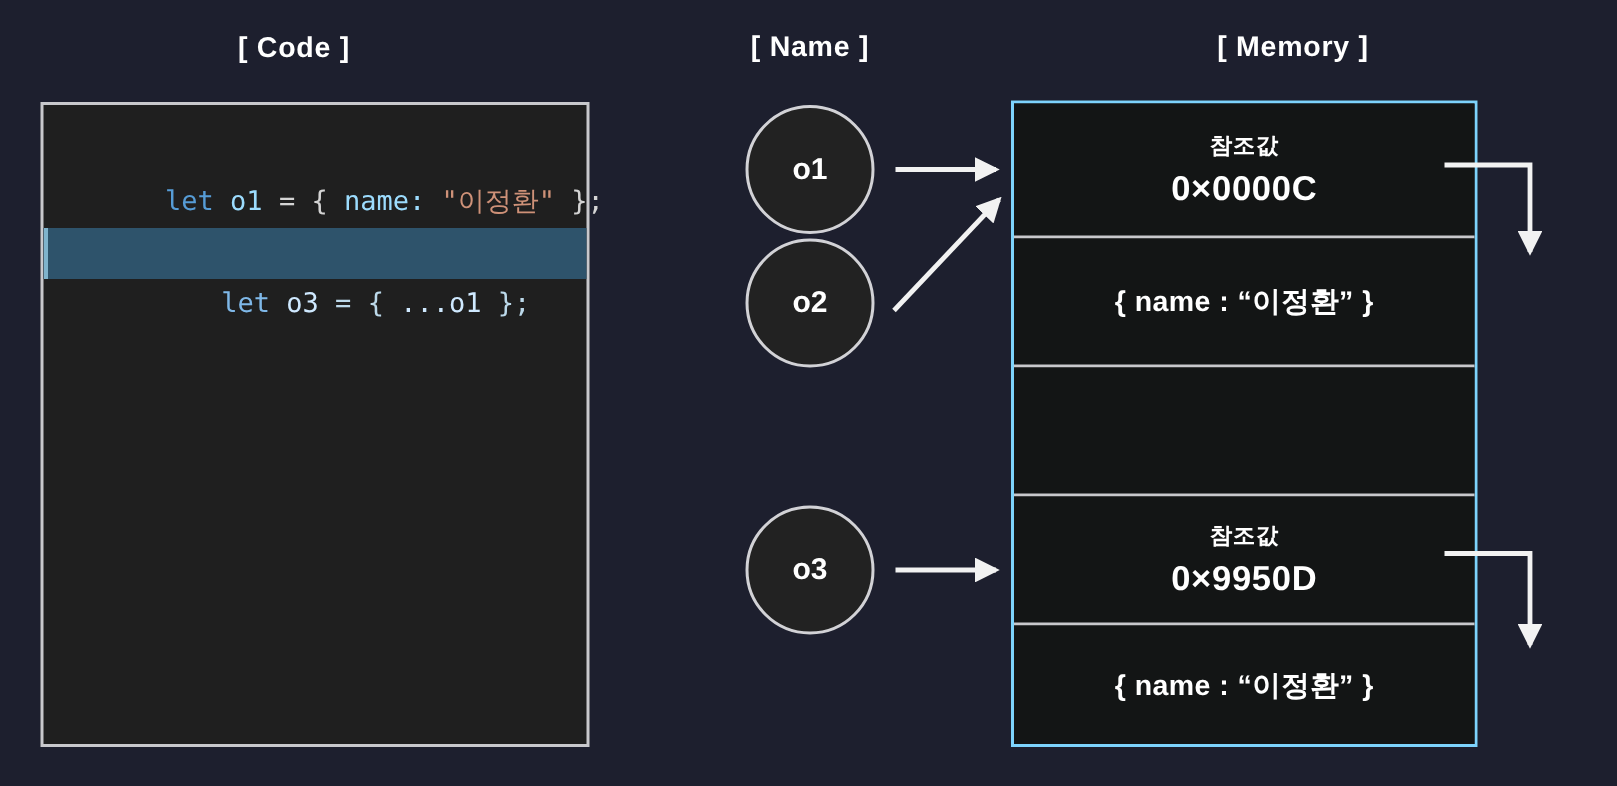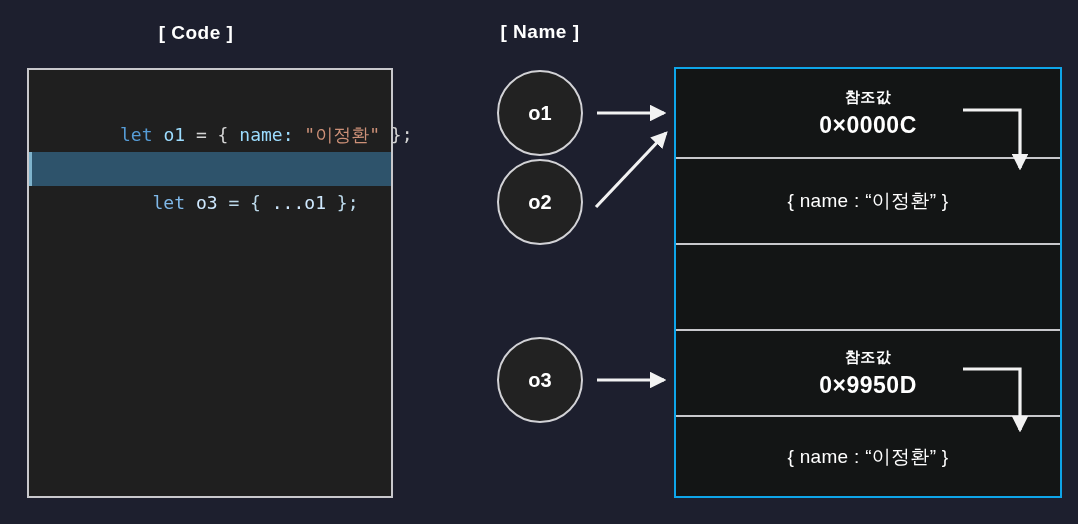--- a/index.html
+++ b/index.html
@@ -30,21 +30,21 @@
     position: absolute;
     left: 27px; top: 68px;
     width: 366px; height: 430px;
     background: #1f1f1f;
     border: 2px solid #c8c8cc;
   }
   .code-line {
     position: relative;
     height: 34px;
     line-height: 34px;
-    padding-left: 26px;
+    padding-left: 16px;
     font-family: "DejaVu Sans Mono", "Liberation Mono", monospace;
     font-size: 18px;
     white-space: pre;
     color: #d4d4d4;
   }
   #code-line-0 { margin-top: 14px; }
   .code-line.highlight {
     background: #2e536b;
     box-shadow: inset 3px 0 0 0 #7fb3cc;
     text-align: center;
@@ -76,22 +76,22 @@
     font-weight: bold;
   }
   #circle-o1 { left: 497px; top: 70px; }
   #circle-o2 { left: 497px; top: 159px; }
   #circle-o3 { left: 497px; top: 337px; }
 
   
   #memory-panel {
     position: absolute;
     left: 674px; top: 67px;
-    width: 388px; height: 431px;
-    border: 2px solid #0ea5e9;
+    width: 311px; height: 431px;
+    border: 2px solid #7dd3fc;
     background: #101010;
   }
   .mem-cell {
     position: relative;
     border-bottom: 2px solid #c8c8cc;
     background: #131515;
     display: flex;
     flex-direction: column;
     align-items: center;
     justify-content: center;
@@ -105,21 +105,21 @@
     margin-bottom: 5px;
     letter-spacing: 0.3px;
   }
   .mem-ref-value {
     font-size: 23px;
     font-weight: bold;
     letter-spacing: 0.5px;
   }
   .mem-obj {
     font-size: 19px;
-    font-weight: normal;
+    font-weight: bold;
     letter-spacing: 0.3px;
   }
   #mem-cell-0 { height: 90px; }
   #mem-cell-1 { height: 86px; }
   #mem-cell-2 { height: 86px; }
   #mem-cell-3 { height: 86px; }
   #mem-cell-4 { height: 79px; }
 
   
   #arrows {
@@ -129,20 +129,21 @@
     pointer-events: none;
   }
 </style>
 </head>
 <body>
 
 <div id="stage">
 
   <div class="col-title" id="title-name">[ Name ]</div>
   <div class="col-title" id="title-code">[ Code ]</div>
+  <div class="col-title" id="title-memory">[ Memory ]</div>
 
   <div id="code-panel">
 
     <div class="code-line" id="code-line-0">
       <span class="tok-kw">let</span><span class="tok-op"> </span><span class="tok-var">o1</span><span> </span><span class="tok-op">=</span><span> </span><span class="tok-brace">{</span><span> </span><span class="tok-prop">name:</span><span> </span><span class="tok-str">"이정환"</span><span> </span><span class="tok-brace">};</span>
     </div>
 
     <div class="code-line">
       <span class="tok-kw">let</span><span> </span><span class="tok-var">o2</span><span> </span><span class="tok-op">=</span><span> </span><span class="tok-var">o1;</span>
     </div>

